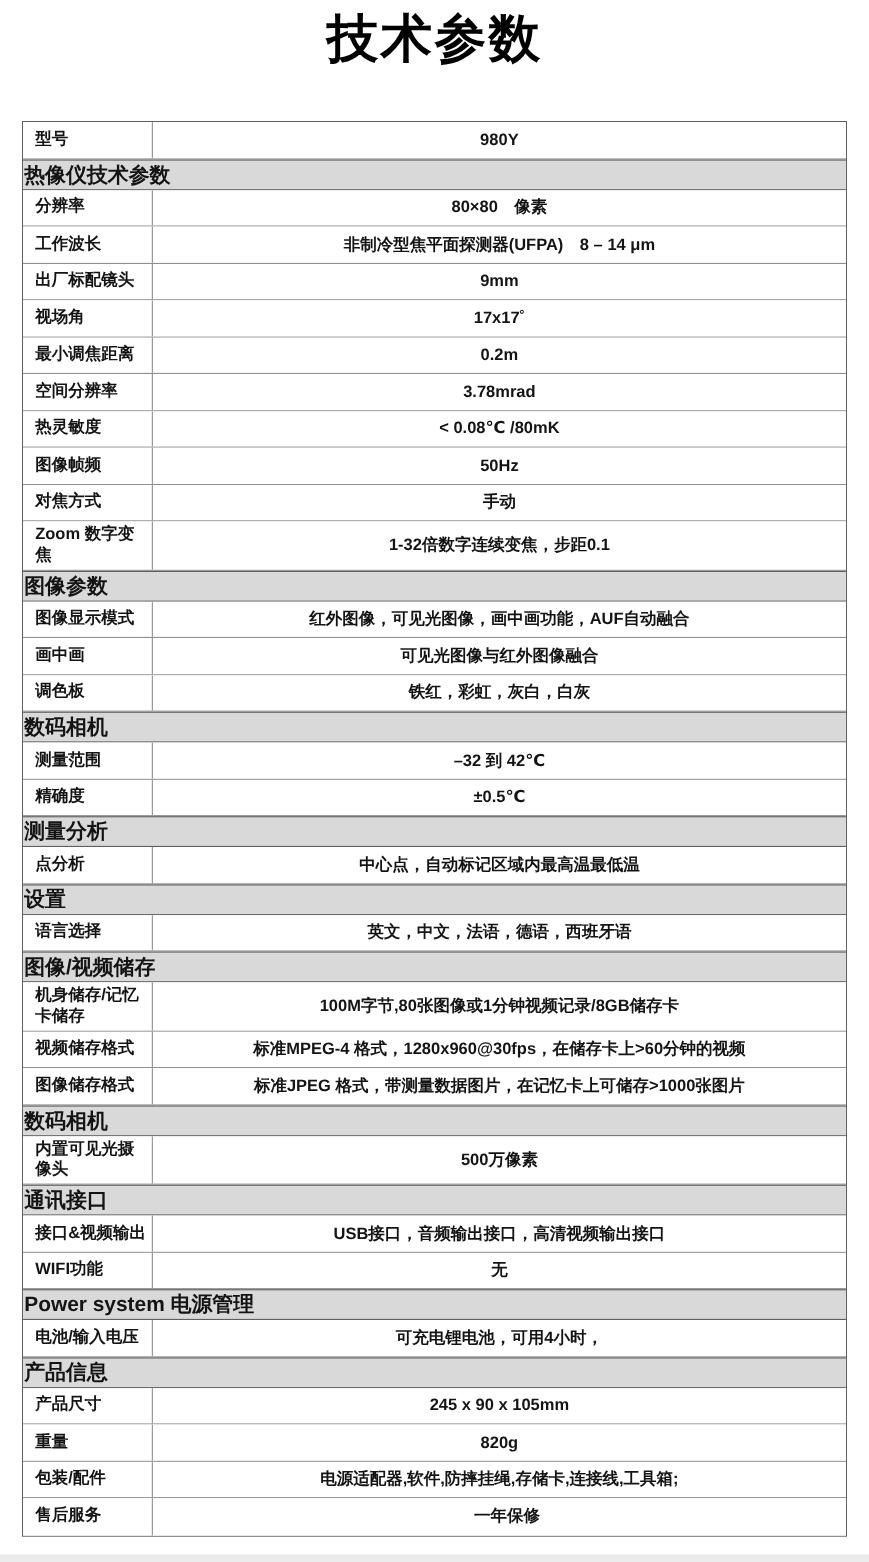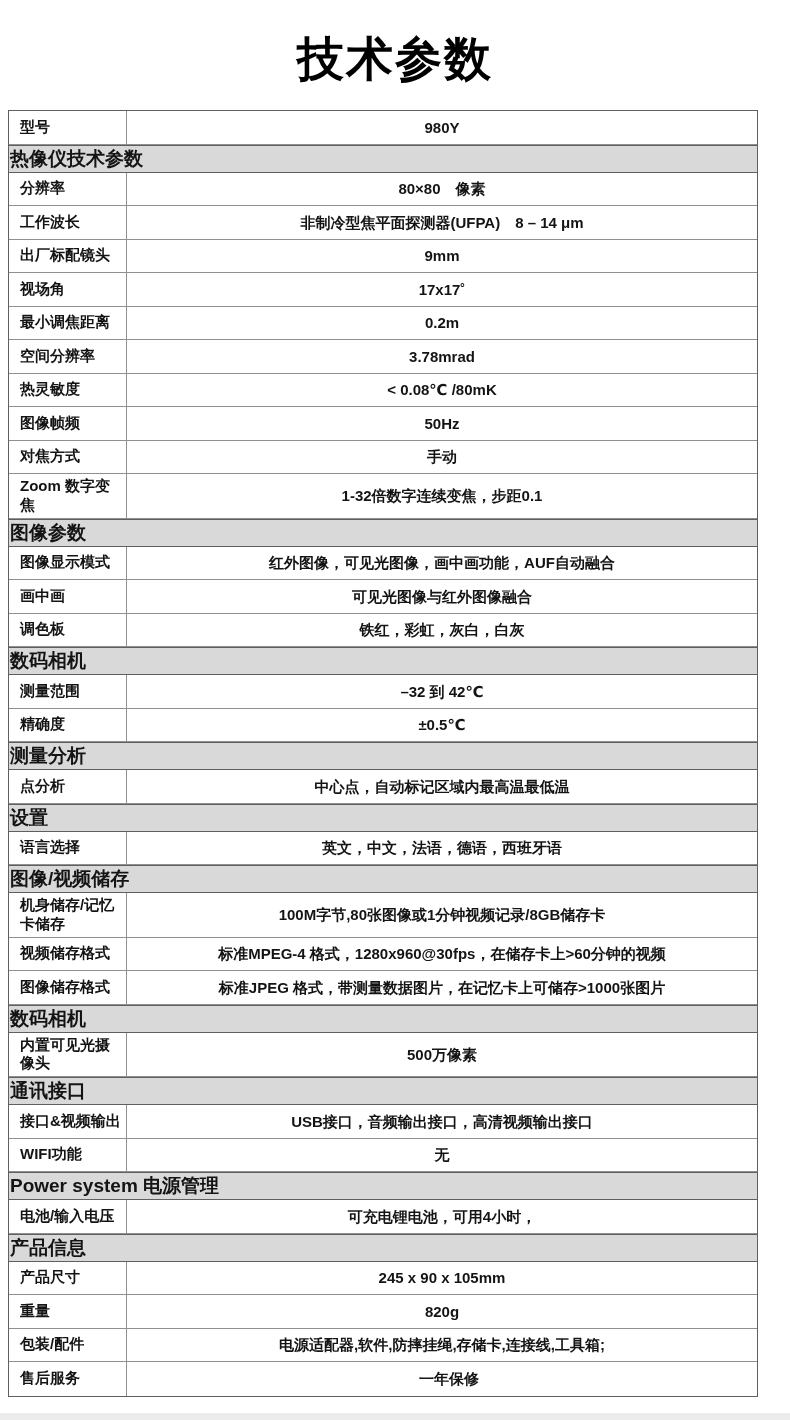--- a/index.html
+++ b/index.html
@@ -7,31 +7,31 @@
   body {
     width: 790px; height: 1420px;
     background: #ffffff;
     position: relative;
     overflow: hidden;
     font-family: "Liberation Sans", "DejaVu Sans", sans-serif;
     color: #141414;
   }
   .page-title {
     margin: 0;
-    padding-top: 28px;
+    padding-top: 4px;
     text-align: center;
     font-size: 47px;
     font-weight: 800;
     letter-spacing: 2px;
     color: #000;
   }
   .spec-table {
     position: absolute;
     top: 110px;
-    left: 8px;
+    left: 20px;
     width: 750px;
     border: 1px solid var(--border-dark, #6e6e6e);
     background: #fff;
   }
   .row {
     display: flex;
     align-items: stretch;
     min-height: 33.5px;
     border-bottom: 1px solid var(--border, #8f8f8f);
     background: #fff;

